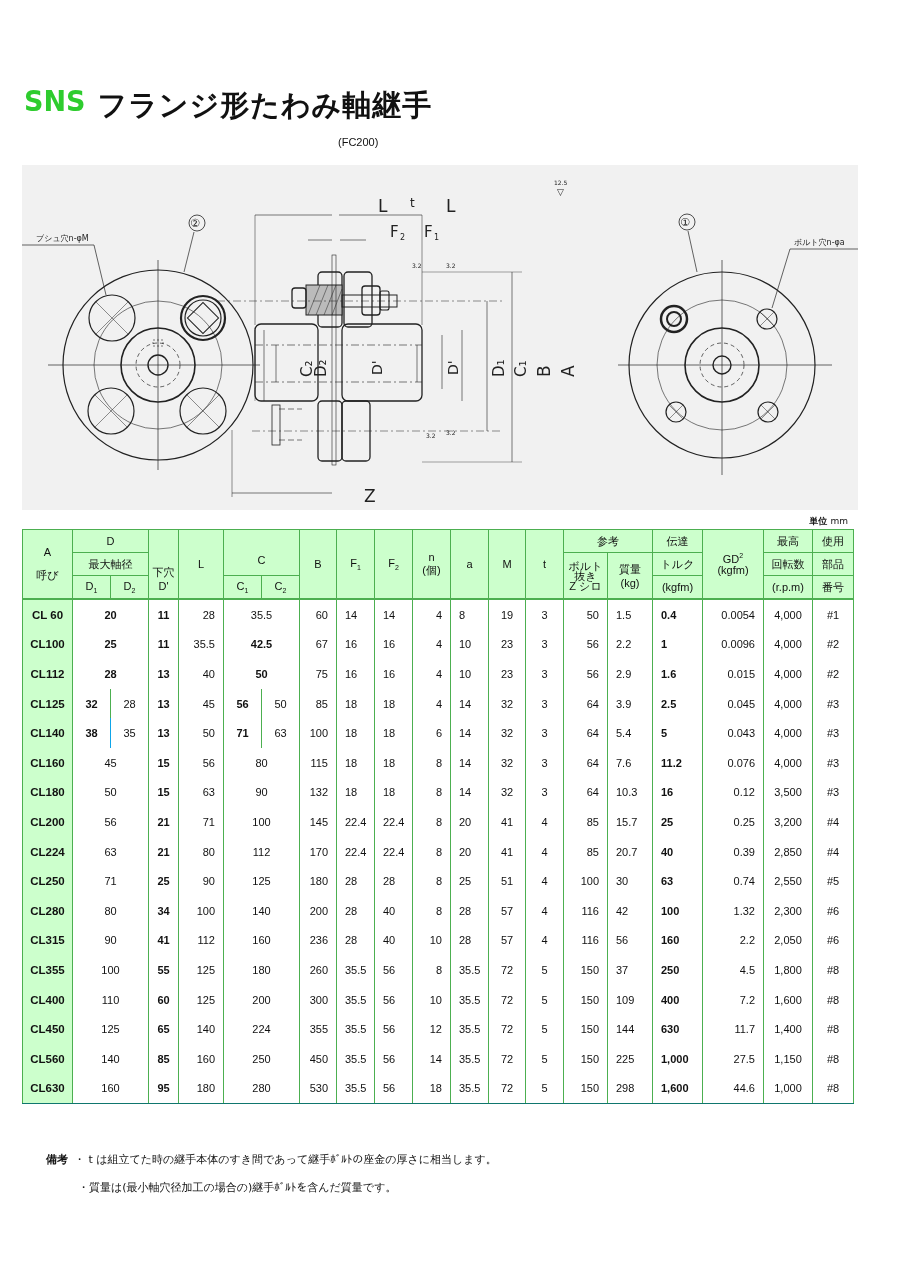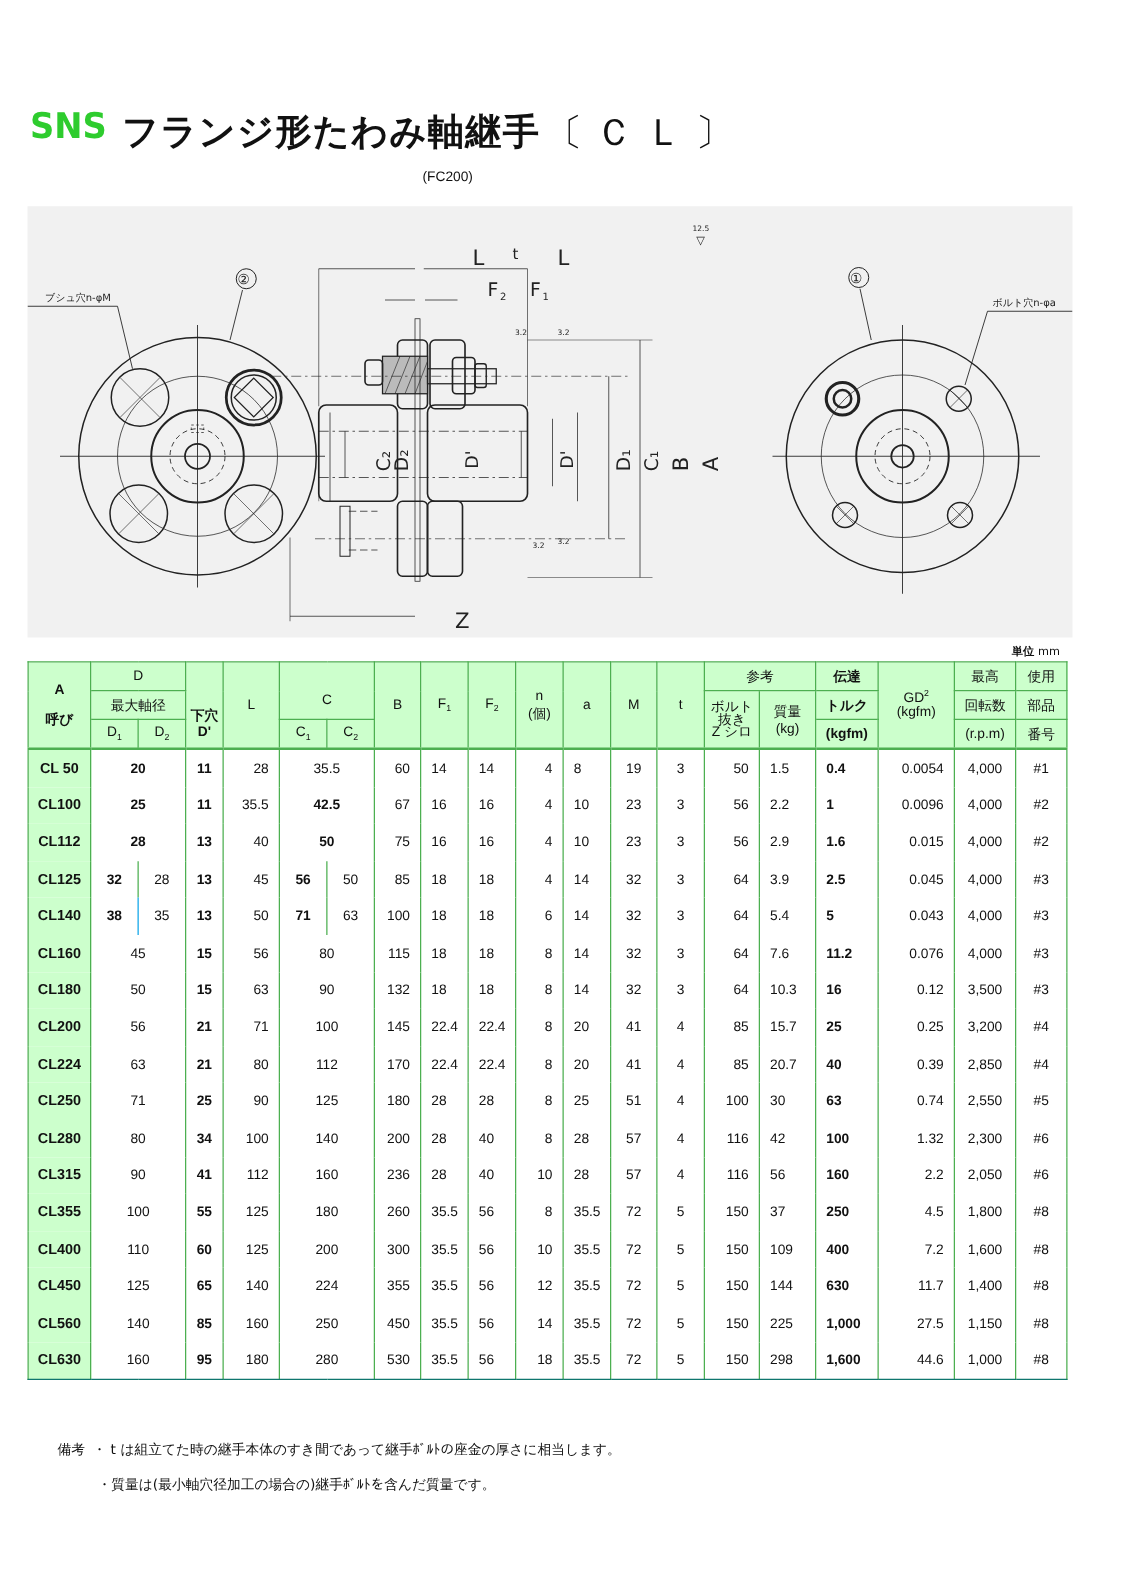--- a/index.html
+++ b/index.html
@@ -8,44 +8,43 @@
   .brand { font-family:"DejaVu Sans",sans-serif; font-weight:bold; font-size:27px; color:#2ecc2e; letter-spacing:0px; margin-right:12px; transform:scaleY(1.05); }
   .title { font-family:"DejaVu Sans",sans-serif; font-weight:bold; font-size:29px; color:#111; letter-spacing:1px; }
   .title-suffix { font-family:"DejaVu Sans",sans-serif; font-weight:normal; font-size:30px; color:#111; letter-spacing:10px; margin-left:4px; }
   .material { position:absolute; left:338px; top:136px; font-size:11px; font-family:"Liberation Sans",sans-serif; }
   .drawing { position:absolute; left:22px; top:165px; width:836px; height:345px; background:#f1f1f1; }
   .drawing svg { position:absolute; left:0; top:0; }
   .unit { position:absolute; right:52px; top:515px; font-size:9px; font-weight:bold; font-family:"DejaVu Sans",sans-serif; }
   .unit span { font-weight:normal; }
   table.spec { position:absolute; left:22px; top:529px; border-collapse:collapse; font-family:"Liberation Sans",sans-serif; font-size:11px; table-layout:fixed; }
   table.spec th { background:#ccffcc; font-weight:normal; border:1px solid #4caf50; text-align:center; padding:0; height:22px; font-size:11px; }
-  table.spec th.bold { font-weight:bold;margin-top:48px; }
+  table.spec th.bold { font-weight:normal;margin-top:48px; }
   table.spec td { border-left:1px solid #4caf50; border-right:1px solid #4caf50; text-align:center; padding:0; height:29.6px; font-size:11px; }
   table.spec td.name { background:#ccffcc; font-weight:bold; font-size:11.5px; }
   table.spec td.b { font-weight:bold; }
   table.spec td.r { text-align:right; padding-right:8px; }
   table.spec td.l { text-align:left; padding-left:8px; }
   table.spec td.nob-r { border-right:none; }
   table.spec td.nob-l { border-left:none; }
   table.spec tbody tr:last-child td { border-bottom:1px solid #0f766e; }
   table.spec tbody tr:first-child td { border-top:2px solid #4caf50; }
   .small { font-size:8px; line-height:10px; }
   sub, sup { font-size:7px; }
   .notes { position:absolute; left:46px; top:1153px; font-size:11px; font-family:"DejaVu Sans",sans-serif; line-height:14px; }
-  .notes .label { font-weight:normal; margin-right:6px; }
+  .notes .label { font-weight:bold; margin-right:6px; }
   .notes .line2 { position:absolute; left:32px; top:28px; white-space:nowrap; }
   .notes .line1 { white-space:nowrap; }
 </style>
 </head>
 <body>
 
 <div class="title-wrap">
   <span class="brand">SNS</span>
   <span class="title">フランジ形たわみ軸継手</span>
-  <span class="title-suffix">〔ＣＬ〕</span>
 </div>
 <div class="material">(FC200)</div>
 
 <div class="drawing">
   <svg width="836" height="345" viewBox="0 0 836 345" xmlns="http://www.w3.org/2000/svg">
     <g stroke="#222" fill="none" stroke-width="1">
 
       <g>
         <circle cx="136" cy="200" r="95" stroke-width="1.2"></circle>
         <circle cx="136" cy="200" r="64" stroke-width="0.6"></circle>
@@ -251,21 +250,21 @@
       <th><span>D</span><sub>2</sub></th>
       <th><span>C</span><sub>1</sub></th>
       <th><span>C</span><sub>2</sub></th>
       <th class="bold">(kgfm)</th>
       <th>(r.p.m)</th>
       <th>番号</th>
     </tr>
   </thead>
   <tbody id="spec-body">
       <tr>
-        <td class="name">CL 50</td>
+        <td class="name">CL 60</td>
         <td class="b" colspan="2">20</td>
         <td class="b">11</td>
         <td class="r">28</td>
         <td colspan="2">35.5</td>
         <td class="r">60</td>
         <td class="l">14</td>
         <td class="l">14</td>
         <td class="r">4</td>
         <td class="l">8</td>
         <td>19</td>

